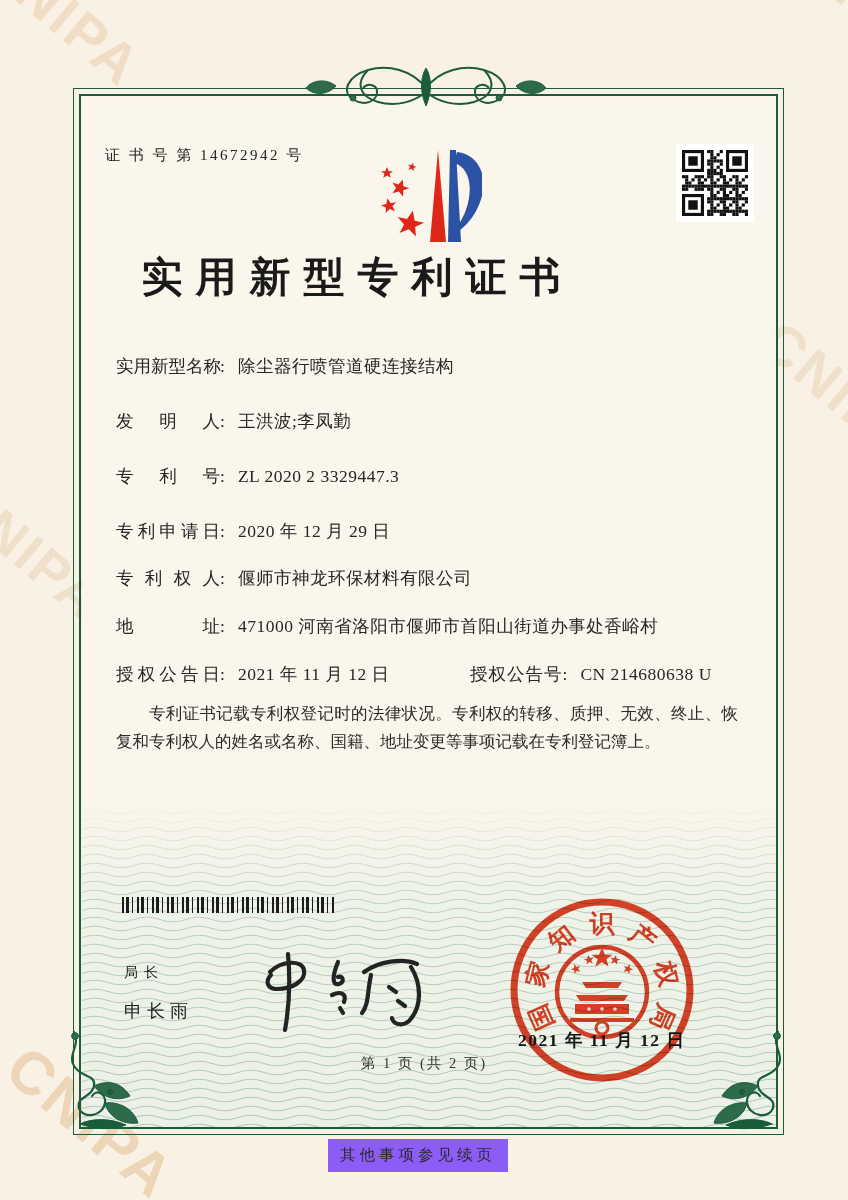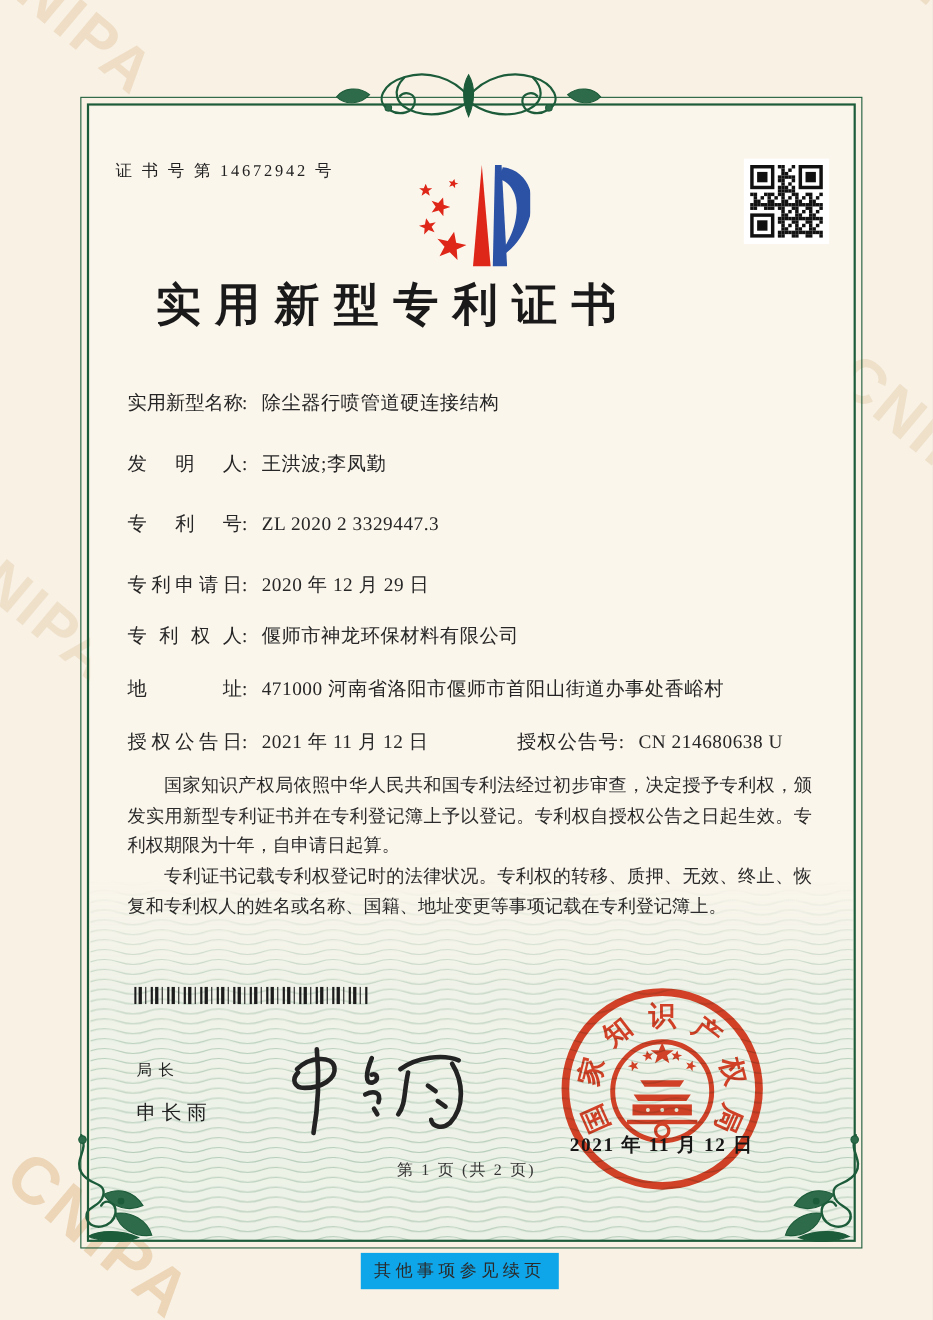--- a/index.html
+++ b/index.html
@@ -39,21 +39,21 @@
   .signature{position:absolute;left:252px;top:948px;z-index:5;}
   .seal{position:absolute;left:504px;top:892px;z-index:4;mix-blend-mode:multiply;opacity:.95;}
   .seal-char{font-size:25px;font-weight:700;fill:var(--sealRed,#df3a1e);
              font-family:"Liberation Serif","DejaVu Serif",serif;text-anchor:middle;}
   .seal-fill{fill:var(--sealRed,#df3a1e);}
   .seal-stroke{fill:none;stroke:var(--sealRed,#df3a1e);}
   .seal-date{position:absolute;left:518px;top:1028px;font-size:17.5px;font-weight:600;
              letter-spacing:1.5px;color:#161616;z-index:6;}
   .page-ind{position:absolute;left:0;top:1054px;width:848px;text-align:center;
             font-size:14.5px;letter-spacing:2px;color:#333;z-index:5;}
-  .cont-note{position:absolute;left:328px;top:1139px;background:#0ea5e9;padding:6px 12px;
+  .cont-note{position:absolute;left:328px;top:1139px;background:#8b5cf6;padding:6px 12px;
              font-size:15.5px;letter-spacing:4px;color:#2a2a2a;z-index:5;}
 </style>
 </head>
 <body>
 
 <div class="page">
 
   <span class="wm" style="left:-30px;top:-18px;font-size:56px;color:rgba(224,192,150,.40)">CNIPA</span>
   <span class="wm" style="left:762px;top:-42px;font-size:52px;color:rgba(224,192,150,.38)">CNIPA</span>
   <span class="wm" style="left:748px;top:360px;font-size:56px;color:rgba(220,190,150,.34)">CNIPA</span>
@@ -331,21 +331,20 @@
     <span class="flabel">地址</span><span class="fcolon">:</span><span class="fvalue">471000  河南省洛阳市偃师市首阳山街道办事处香峪村</span>
   </div>
   <div class="frow" style="top:662px">
     <span class="flabel">授权公告日</span><span class="fcolon">:</span><span class="fvalue">2021 年 11 月 12 日</span>
     <span class="pair2">
       <span class="flabel2">授权公告号</span><span class="fcolon">:</span><span class="fvalue">CN 214680638 U</span>
     </span>
   </div>
 
   <div class="paras">
-    <p>国家知识产权局依照中华人民共和国专利法经过初步审查，决定授予专利权，颁发实用新型专利证书并在专利登记簿上予以登记。专利权自授权公告之日起生效。专利权期限为十年，自申请日起算。</p>
     <p>专利证书记载专利权登记时的法律状况。专利权的转移、质押、无效、终止、恢复和专利权人的姓名或名称、国籍、地址变更等事项记载在专利登记簿上。</p>
   </div>
 
   <svg id="barcode" class="barcode" width="216" height="16" viewBox="0 0 216 16">
       <rect x="0" y="0" width="2" height="16" fill="#1c1c1c"></rect>
       <rect x="4" y="0" width="3" height="16" fill="#1c1c1c"></rect>
       <rect x="10" y="0" width="1" height="16" fill="#1c1c1c"></rect>
       <rect x="15" y="0" width="2" height="16" fill="#1c1c1c"></rect>
       <rect x="19" y="0" width="3" height="16" fill="#1c1c1c"></rect>
       <rect x="25" y="0" width="1" height="16" fill="#1c1c1c"></rect>

